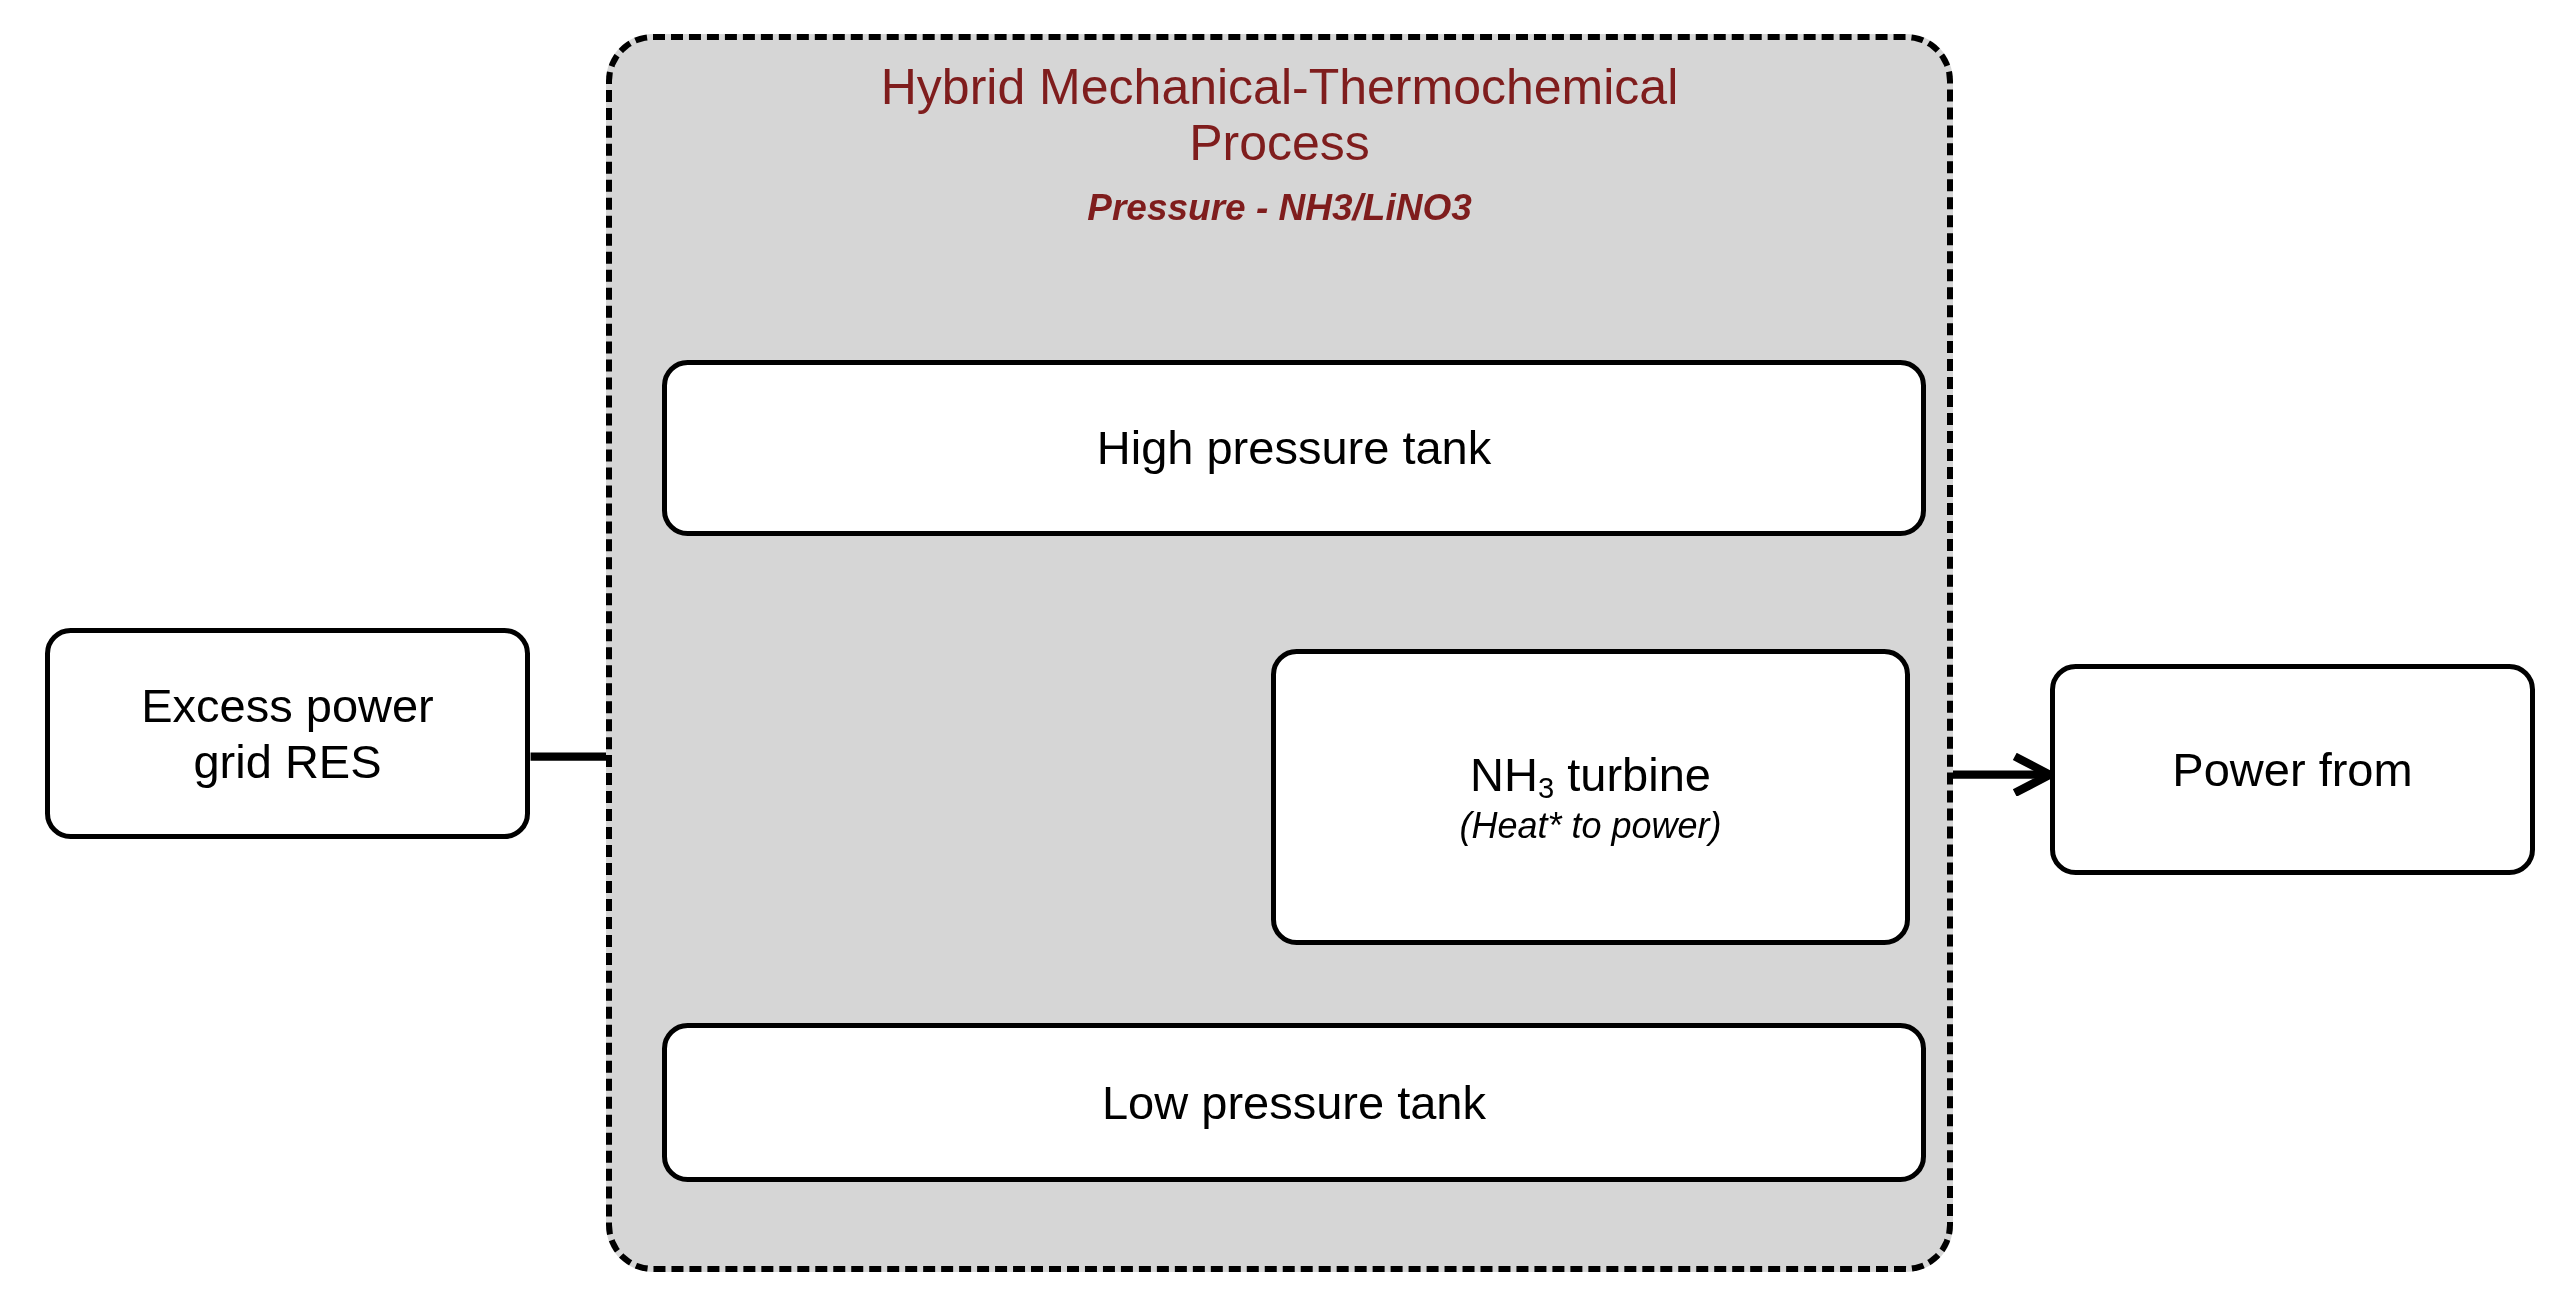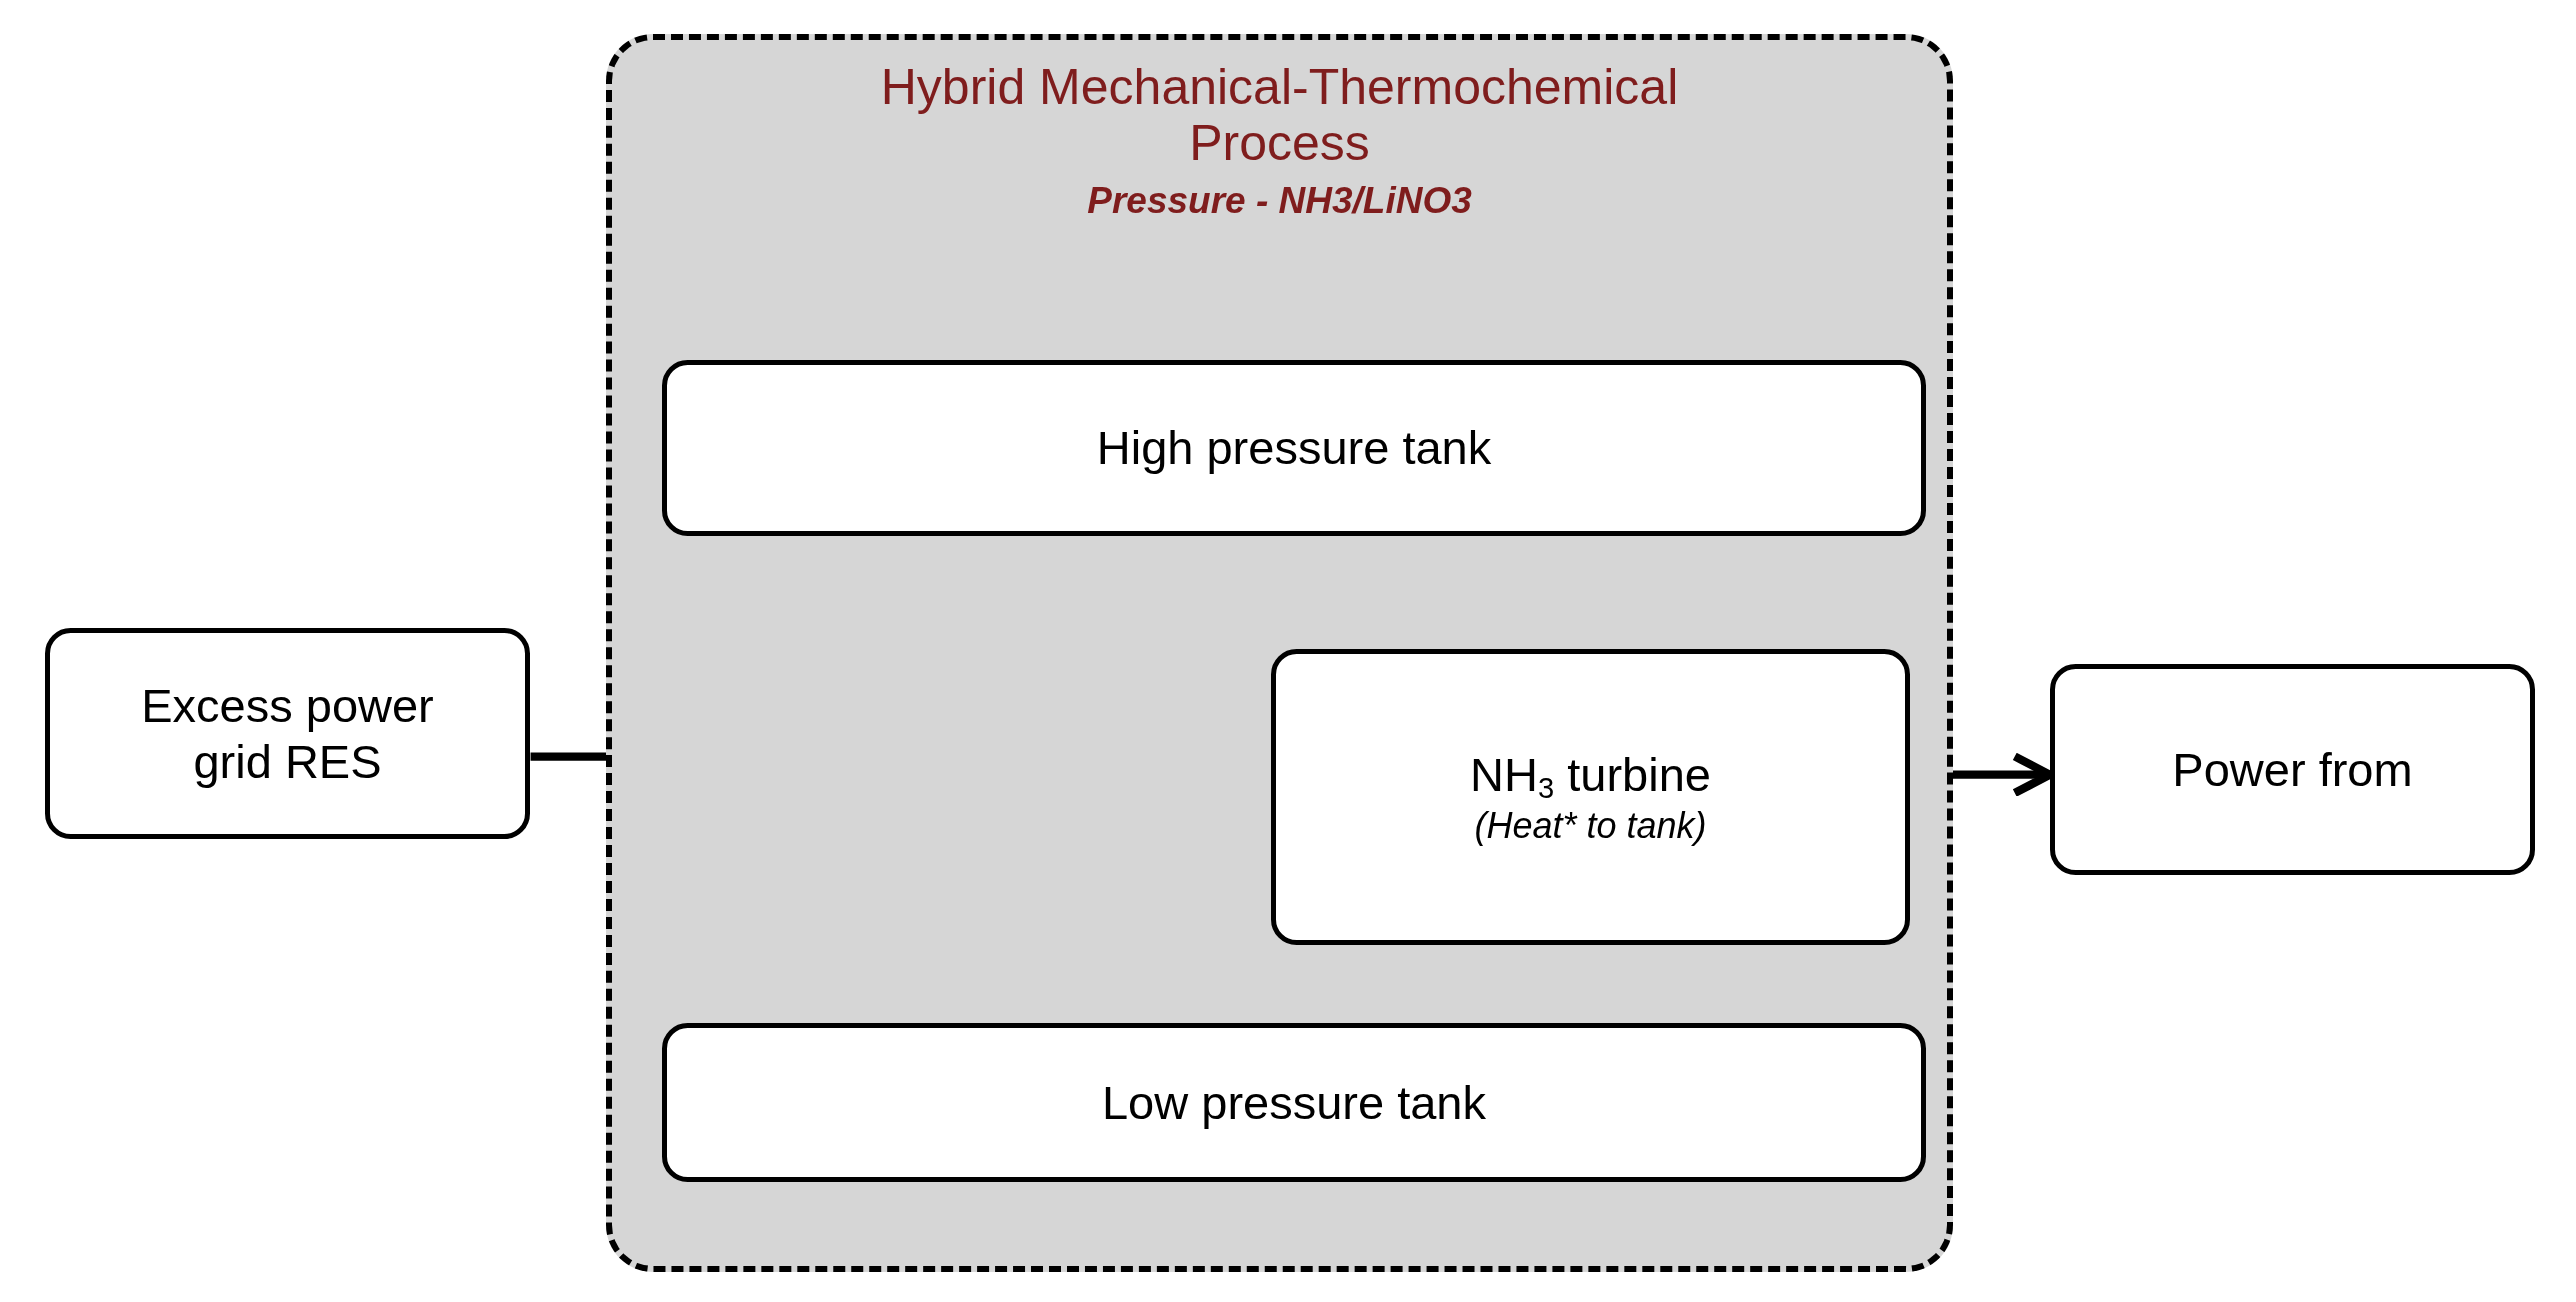--- a/index.html
+++ b/index.html
@@ -71,21 +71,21 @@
     display: block;
     font-size: 50px;
     line-height: 1.12;
     white-space: nowrap;
   }
   #group-title .t-sub {
     display: block;
     font-size: 37px;
     font-weight: bold;
     font-style: italic;
-    margin-top: 9px;
+    margin-top: 16px;
     white-space: nowrap;
   }
 
   #node-excess      { left: 45px;   top: 628px;  width: 485px;  height: 211px; }
   #node-compressor  { left: 666px;  top: 649px;  width: 493px;  height: 211px; }
   #node-hp-tank     { left: 662px;  top: 360px;  width: 1264px; height: 176px; }
   #node-lp-tank     { left: 662px;  top: 1023px; width: 1264px; height: 159px; }
   #node-turbine     { left: 1271px; top: 649px;  width: 639px;  height: 296px; }
   #node-grid        { left: 2050px; top: 664px;  width: 485px;  height: 211px; }
 
@@ -132,21 +132,21 @@
     <span class="line n-main">grid RES</span>
   </div>
 
   <div class="node" id="node-hp-tank">
     <span class="line n-main">High pressure tank</span>
   </div>
 
 
   <div class="node" id="node-turbine">
     <span class="line n-main"><span>NH</span><sub>3</sub><span> turbine</span></span>
-    <span class="line n-sub">(Heat* to tank)</span>
+    <span class="line n-sub">(Heat* to power)</span>
   </div>
 
   <div class="node" id="node-lp-tank">
     <span class="line n-main">Low pressure tank</span>
   </div>
 
   <div class="node" id="node-grid">
     <span class="line n-main">Power from</span>
   </div>
 

